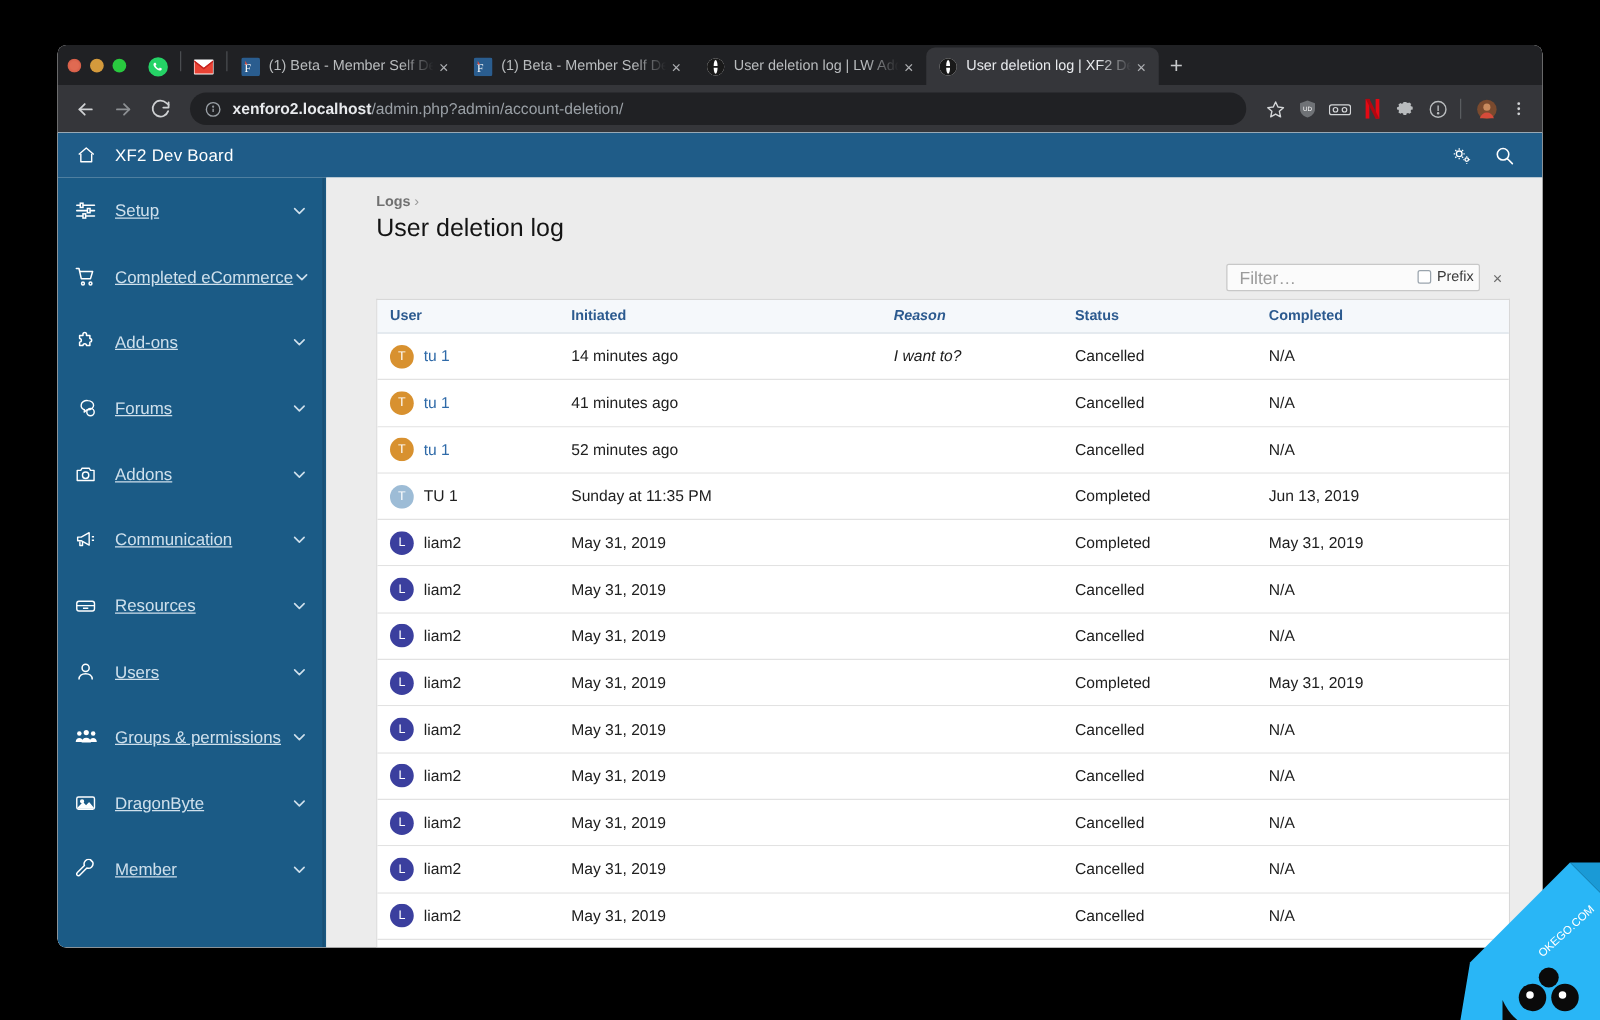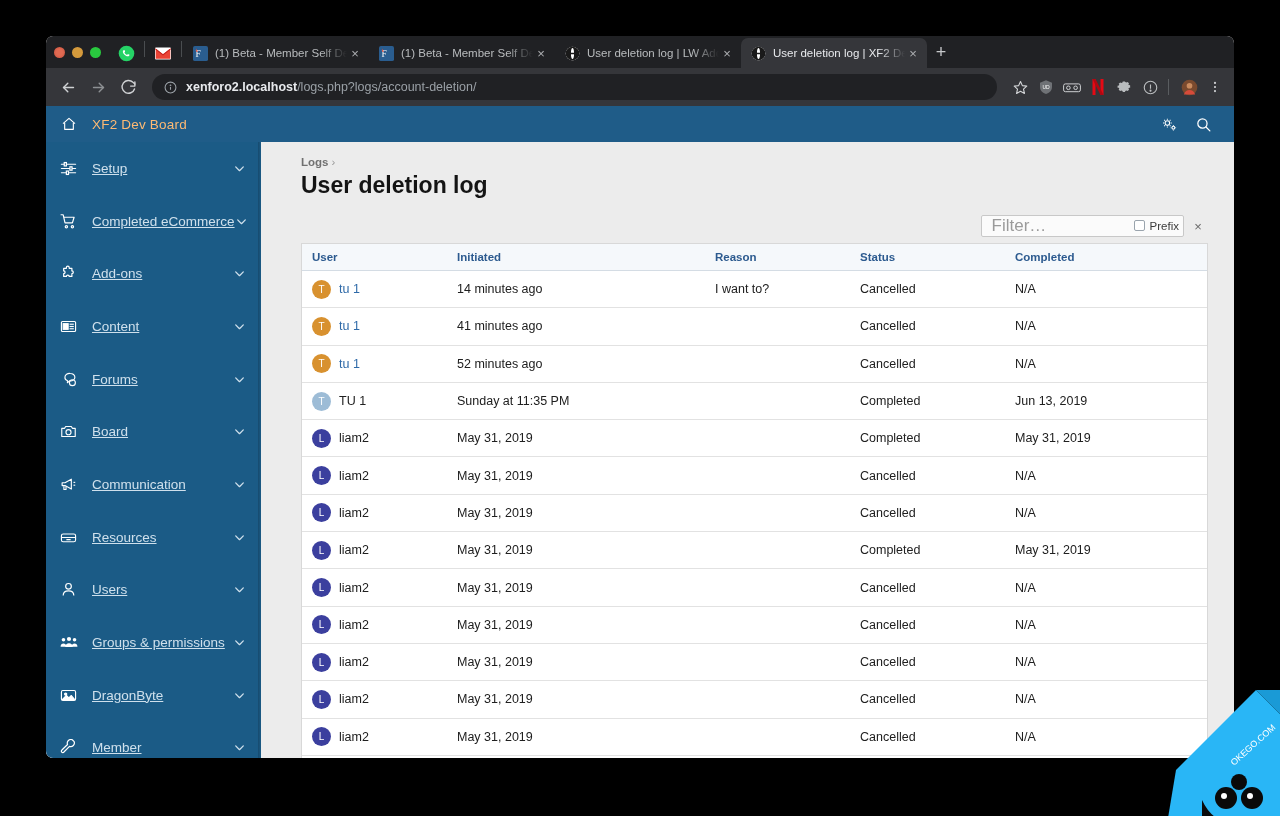--- a/index.html
+++ b/index.html
@@ -130,21 +130,21 @@
     background: #ececec;
     overflow: hidden;
   }
 
   
   #app-header {
     height: 36px;
     background: #1f5c88;
     display: flex; align-items: center;
     padding: 0 14px 0 10px;
-    color: #fdba74;
+    color: #ffffff;
   }
   #app-header .home-icon { width: 26px; display:flex; align-items:center; justify-content:center; }
   #app-title { font-size: 13.5px; margin-left: 10px; letter-spacing: .2px; }
   #app-header .spacer { flex: 1 1 auto; }
   #app-header .hdr-icon { width: 34px; display: flex; align-items:center; justify-content:center; }
 
   
   #body-split { display: flex; height: 616px; }
 
   
@@ -177,38 +177,38 @@
   
   #main {
     flex: 1 1 auto;
     background: #ececec;
     padding: 14px 26px 0 40px;
     overflow: hidden;
     position: relative;
   }
   #breadcrumb { font-size: 11.5px; color: #707070; font-weight: bold; margin-bottom: 4px; }
   #breadcrumb .crumb-sep { color: #9a9a9a; font-weight: normal; margin-left: 3px; }
-  #page-title { font-size: 23px; color: #141414; font-weight: bold; margin: 0 0 16px 0; }
+  #page-title { font-size: 20px; color: #141414; font-weight: normal; margin: 0 0 16px 0; }
 
   
   #filter-bar {
     display: flex; justify-content: flex-end; align-items: center;
     margin-bottom: 6px;
   }
   #filter-box {
     display: flex; align-items: center;
     height: 22px;
     border: 1px solid #c8c8c8;
     background: #fbfbfb;
     border-radius: 2px;
     padding: 0 4px 0 8px;
   }
   #filter-input {
     border: 0; outline: 0; background: transparent;
-    width: 140px; font-size: 17px; color: #333;
+    width: 140px; font-size: 14px; color: #333;
     font-family: "Liberation Sans", sans-serif;
   }
   #filter-input::placeholder { color: #9b9b9b; }
   #prefix-wrap { display: flex; align-items: flex-start; gap: 5px; font-size: 11.5px; color: #3b3b3b; padding-left: 4px; }
   #prefix-check {
     width: 11px; height: 11px; border: 1px solid #9aa4ad; border-radius: 2px; background: #fff;
     display: inline-block;
   }
   #filter-clear {
     width: 20px; height: 22px; display:flex; align-items:center; justify-content:center;
@@ -225,21 +225,21 @@
   .trow.header {
     background: #f5f8fb;
     height: 27px;
     border-bottom: 1px solid #d4dce4;
   }
   .trow.header .cell { color: #2c5a8f; font-size: 11.5px; font-weight: bold; }
   .trow.data { height: 37.3px; background: #ffffff; font-size: 12.5px; color: #202020; }
   .cell { padding: 0 10px; overflow: hidden; white-space: nowrap; }
   .c-user      { flex: 0 0 145px; display: flex; align-items: center; }
   .c-initiated { flex: 0 0 258px; }
-  .c-reason    { flex: 0 0 145px; }
+  .c-reason    { flex: 0 0 145px; font-style: italic; }
   .c-status    { flex: 0 0 155px; }
   .c-completed { flex: 1 1 auto; }
 
   .avatar {
     width: 19px; height: 19px; border-radius: 50%;
     flex: 0 0 19px;
     display: flex; align-items: center; justify-content: center;
     color: #ffffff; font-size: 10px; margin-right: 8px;
   }
   .uname { font-size: 12.5px; }
@@ -347,21 +347,21 @@
 
       <div id="omnibox">
         <span class="info-icon">
           <svg width="13" height="13" viewBox="0 0 24 24" fill="none" stroke="#9aa0a6" stroke-width="2">
             <circle cx="12" cy="12" r="10"></circle>
               <line x1="12" y1="16" x2="12" y2="11"></line>
               <circle cx="12" cy="8" r=".6" fill="#9aa0a6"></circle>
           </svg>
         </span>
         <span class="url-host">xenforo2.localhost</span>
-          <span class="url-path">/logs.php?logs/account-deletion/</span>
+          <span class="url-path">/admin.php?admin/account-deletion/</span>
       </div>
 
       <div class="ext-icon">
         <svg width="15" height="15" viewBox="0 0 24 24" fill="none" stroke="#d4d6d8" stroke-width="1.8" stroke-linejoin="round">
           <polygon points="12 2.5 15 9 22 9.8 16.8 14.5 18.3 21.5 12 18 5.7 21.5 7.2 14.5 2 9.8 9 9"></polygon>
         </svg>
       </div>
       <div class="ext-icon">
         <svg width="16" height="16" viewBox="0 0 24 24">
           <path d="M12 2 L21 5.5 V12 c0 5.5-4 9-9 10.5C7 21 3 17.5 3 12 V5.5 Z" fill="#6f7276"></path>
@@ -484,37 +484,20 @@
               </svg>
             </span>
             <span class="nav-label">Add-ons</span>
             <span class="nav-chevron">
               <svg width="13" height="13" viewBox="0 0 24 24" fill="none" stroke="#cfe0ec" stroke-width="2.4" stroke-linecap="round" stroke-linejoin="round">
                   <polyline points="5 9 12 16 19 9"></polyline>
                 </svg>
             </span>
           </div>
 
-          <div class="nav-item">
-            <span class="nav-icon">
-              <svg width="17" height="17" viewBox="0 0 24 24" fill="none" stroke="#ffffff" stroke-width="1.6">
-                <rect x="2" y="5" width="20" height="14" rx="1.5"></rect>
-                <rect x="4.5" y="8" width="7" height="8" fill="#ffffff"></rect>
-                <line x1="13.5" y1="8.8" x2="19.5" y2="8.8"></line>
-                  <line x1="13.5" y1="12" x2="19.5" y2="12"></line>
-                  <line x1="13.5" y1="15.2" x2="19.5" y2="15.2"></line>
-              </svg>
-            </span>
-            <span class="nav-label">Content</span>
-            <span class="nav-chevron">
-              <svg width="13" height="13" viewBox="0 0 24 24" fill="none" stroke="#cfe0ec" stroke-width="2.4" stroke-linecap="round" stroke-linejoin="round">
-                  <polyline points="5 9 12 16 19 9"></polyline>
-                </svg>
-            </span>
-          </div>
 
           <div class="nav-item">
             <span class="nav-icon">
               <svg width="17" height="17" viewBox="0 0 24 24" fill="none" stroke="#ffffff" stroke-width="1.6" stroke-linejoin="round">
                 <path d="M14.5 3.5a6.5 5.2 0 1 1 0 10.4h-.9l-3.2 2.6.3-2.7a6 5 0 0 1-3.7-5.2 6.5 5.2 0 0 1 7.5-5.1z"></path>
                 <circle cx="17.5" cy="16.5" r="4.2"></circle>
               </svg>
             </span>
             <span class="nav-label">Forums</span>
             <span class="nav-chevron">
@@ -524,21 +507,21 @@
             </span>
           </div>
 
           <div class="nav-item">
             <span class="nav-icon">
               <svg width="17" height="17" viewBox="0 0 24 24" fill="none" stroke="#ffffff" stroke-width="1.6" stroke-linejoin="round">
                 <path d="M2.5 7.5h4l1.5-2.5h8l1.5 2.5h4v11.5h-19z"></path>
                   <circle cx="12" cy="13" r="3.6"></circle>
               </svg>
             </span>
-            <span class="nav-label">Board</span>
+            <span class="nav-label">Addons</span>
             <span class="nav-chevron">
               <svg width="13" height="13" viewBox="0 0 24 24" fill="none" stroke="#cfe0ec" stroke-width="2.4" stroke-linecap="round" stroke-linejoin="round">
                   <polyline points="5 9 12 16 19 9"></polyline>
                 </svg>
             </span>
           </div>
 
           <div class="nav-item">
             <span class="nav-icon">
               <svg width="17" height="17" viewBox="0 0 24 24" fill="none" stroke="#ffffff" stroke-width="1.6" stroke-linejoin="round">

